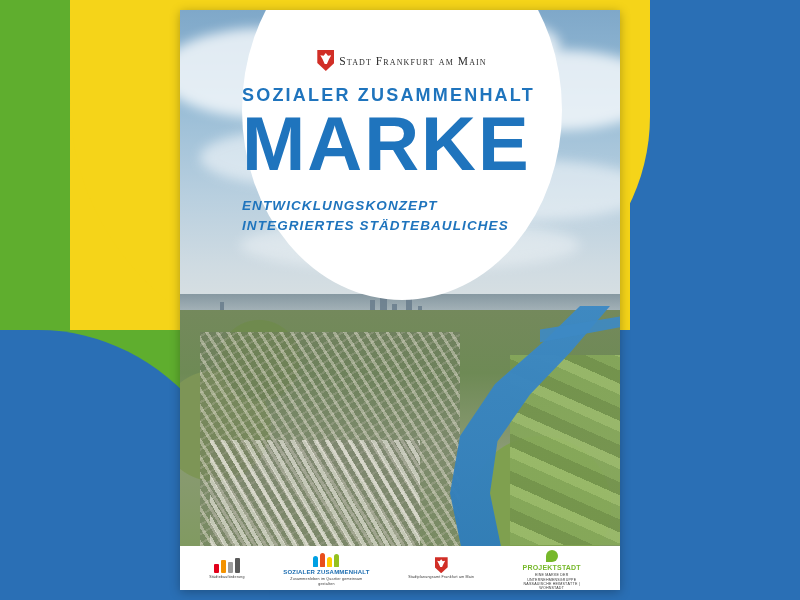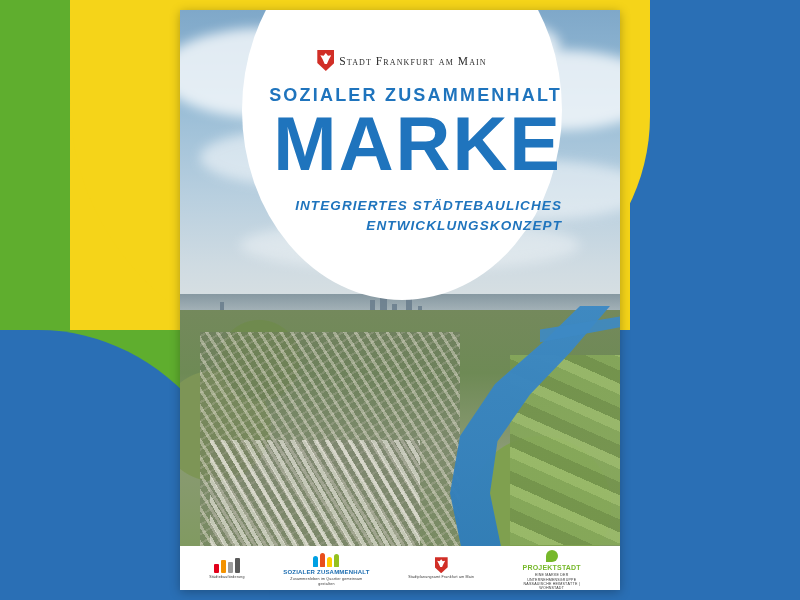--- a/index.html
+++ b/index.html
@@ -164,21 +164,21 @@
     position: absolute;
     left: 62px; top: -90px;
     width: 320px; height: 380px;
     background: #ffffff;
     border-radius: 50%;
   }
   .circle-inner {
     position: absolute;
     left: 62px; top: 40px;
     width: 320px;
-    text-align: right;
+    text-align: left;
   }
   .crest-row {
     display: flex;
     align-items: center;
     justify-content: center;
     gap: 5px;
     margin-bottom: 14px;
   }
   .crest {
     width: 17px; height: 21px;
@@ -308,22 +308,22 @@
     <div class="circle-inner">
       <div class="crest-row">
         <div class="crest">
           <div class="shield"></div>
           <div class="eagle"></div>
         </div>
         <div class="city-name">Stadt Frankfurt am Main</div>
       </div>
       <div class="kicker">SOZIALER ZUSAMMENHALT</div>
       <div class="bigtitle">MARKE</div>
+      <div class="sub">ENTWICKLUNGSKONZEPT</div>
       <div class="sub">INTEGRIERTES STÄDTEBAULICHES</div>
-      <div class="sub">ENTWICKLUNGSKONZEPT</div>
     </div>
 
     <div class="footer">
 
       <div class="logo">
         <div class="mark">
           <div class="bar" style="height:9px;background:#e2001a;"></div>
           <div class="bar" style="height:13px;background:#f39200;"></div>
           <div class="bar" style="height:11px;background:#9c9c9c;"></div>
           <div class="bar" style="height:15px;background:#5a5a5a;"></div>

